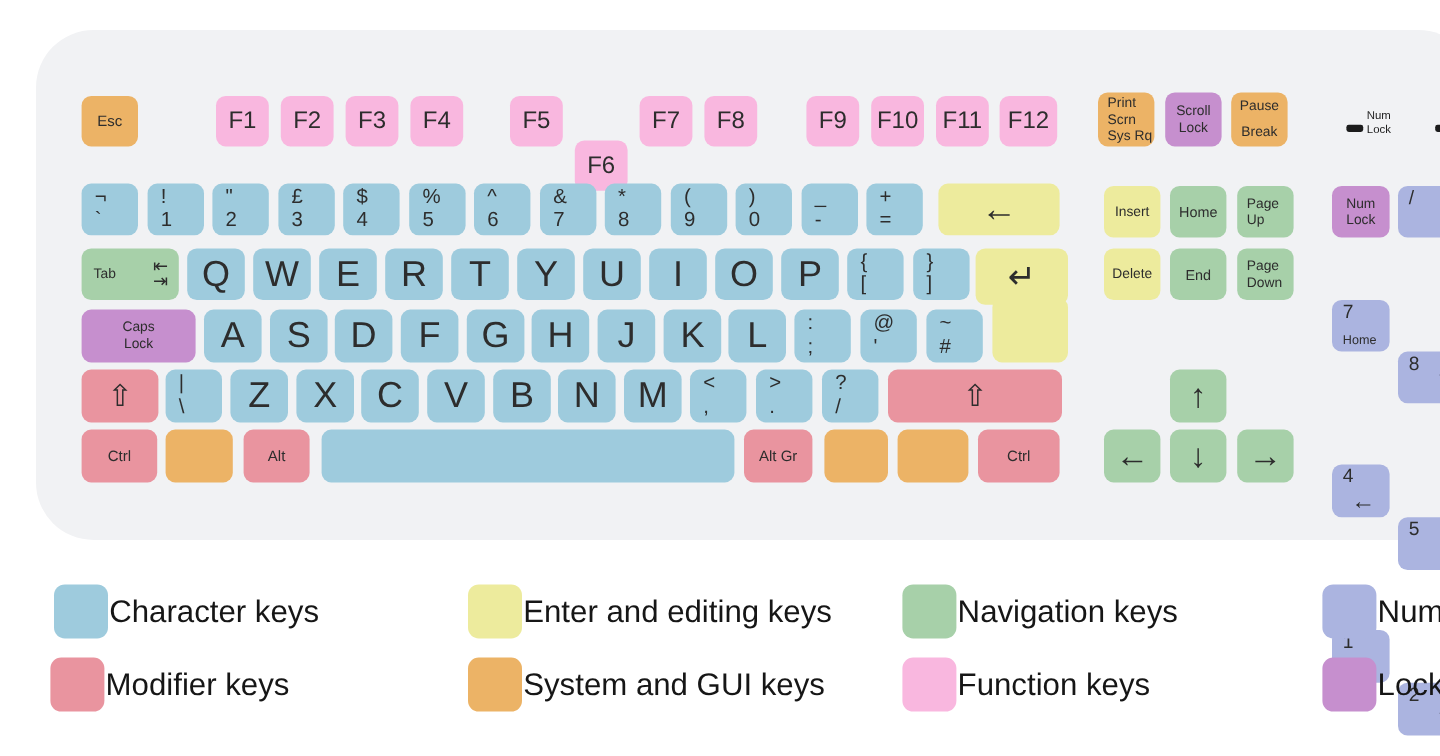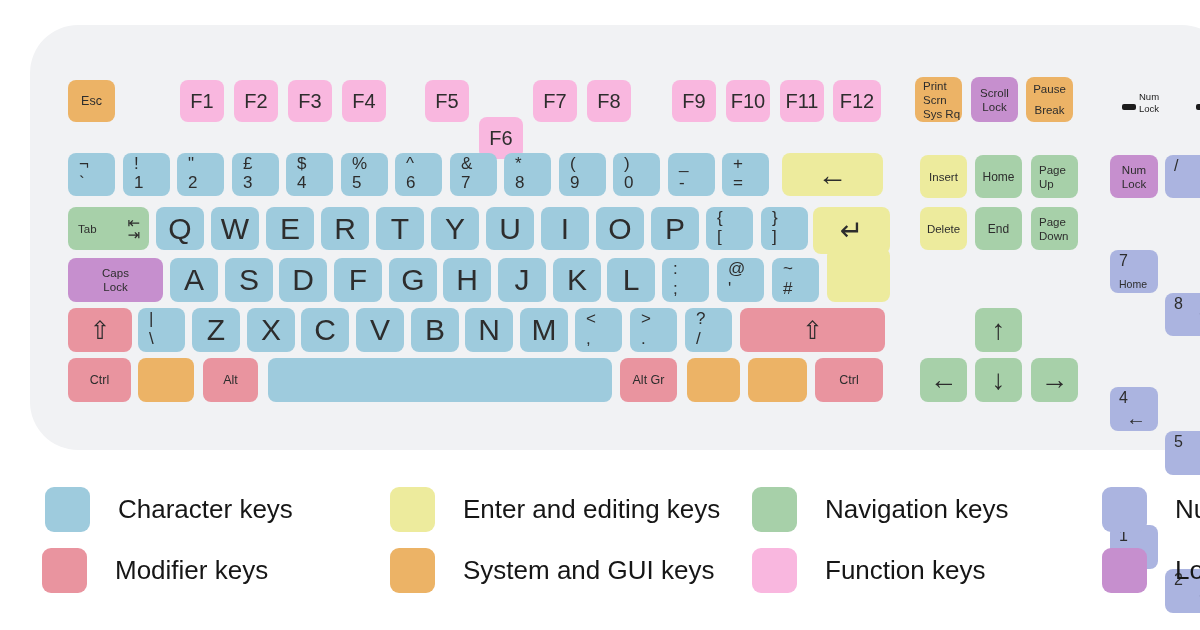--- a/index.html
+++ b/index.html
@@ -21,21 +21,21 @@
   .k-small.spread{justify-content:space-between;padding:5px 0;}
   .k-tab{justify-content:space-between;padding:0 9px 0 10px;font-size:11.5px;}
   .tab-arrows{display:flex;flex-direction:column;line-height:12px;font-size:15px;text-align:center;}
   .k-np{position:relative;}
   .np-digit{position:absolute;top:2px;left:9px;font-size:16px;}
   .np-word{position:absolute;bottom:3px;left:9px;font-size:10.5px;}
   .np-icon.right{position:absolute;right:6px;top:50%;transform:translateY(-50%);font-size:20px;}
   .np-icon.bottom{position:absolute;bottom:1px;left:50%;transform:translateX(-40%);font-size:20px;}
   .led-dash{position:absolute;width:14px;height:6px;background:#1c1c1c;border-radius:2px;}
   .led-text{position:absolute;font-size:9.5px;line-height:12px;color:#1c1c1c;}
-  .legend-item{position:absolute;display:flex;align-items:center;gap:28px;white-space:nowrap;}
+  .legend-item{position:absolute;display:flex;align-items:center;gap:1px;white-space:nowrap;}
   .legend-swatch{width:45px;height:45px;border-radius:9px;flex:0 0 auto;}
   .legend-label{font-size:26px;color:#161616;}
 </style>
 </head>
 <body>
 
 <div id="canvas">
   <div id="panel"></div>
   <div id="keys-layer">
       <div class="key sys k-mod" style="left: 68px; top: 80px; width: 47px; height: 42px;">

